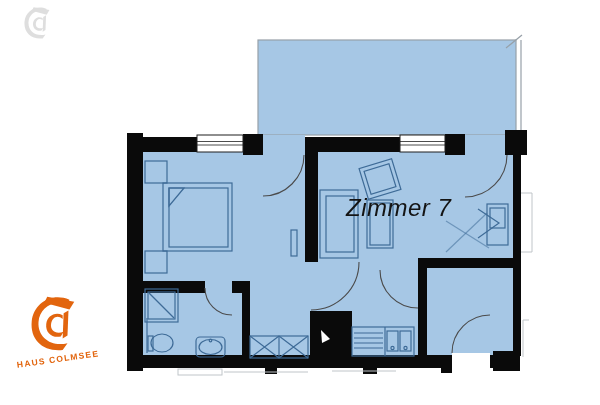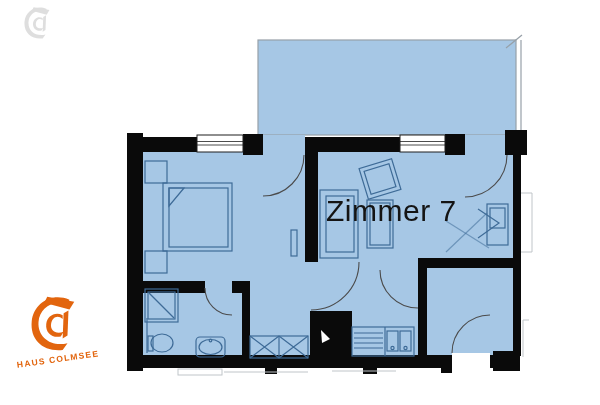--- a/index.html
+++ b/index.html
@@ -5,22 +5,22 @@
   :root{
     --room-fill:#a6c7e5; --wall:#0a0a0a; --furniture-line:#3e6b97;
     --balcony-border:#97a0a8; --brand-orange:#e2650e; --label-text:#141414;
     --outside-marks:#c0c5c9; --door-line:#4b4b4b;
   }
   html,body{margin:0;padding:0;}
   body{width:600px;height:405px;background:#fff;overflow:hidden;
        font-family:"Liberation Sans",sans-serif;}
   .canvas{position:relative;width:600px;height:405px;background:#fff;}
   .plan-svg{position:absolute;left:0;top:0;}
-  .room-label{position:absolute;left:326px;top:194px;font-size:30px;
-    color:var(--label-text);letter-spacing:.5px;white-space:nowrap;}
+  .room-label{position:absolute;left:346px;top:194px;font-size:24px;
+    font-style:italic;color:var(--label-text);letter-spacing:.5px;white-space:nowrap;}
   .logo{position:absolute;left:24px;top:290px;color:var(--brand-orange);}
   .logo-watermark{position:absolute;left:20px;top:2px;color:#c4c4c4;opacity:.55;}
   .wordmark{position:absolute;left:10px;top:354px;width:96px;text-align:center;
     transform:rotate(-8deg);font-size:8.5px;font-weight:700;letter-spacing:1.2px;
     color:var(--brand-orange);white-space:nowrap;}
   .furn{fill:none;stroke:var(--furniture-line);stroke-width:1.2;}
   .wall{fill:var(--wall);stroke:none;}
   .door{fill:none;stroke:var(--door-line);stroke-width:1.1;}
   .faint{fill:none;stroke:var(--outside-marks);stroke-width:1;}
   .balc{fill:var(--room-fill);stroke:var(--balcony-border);stroke-width:1.2;}

